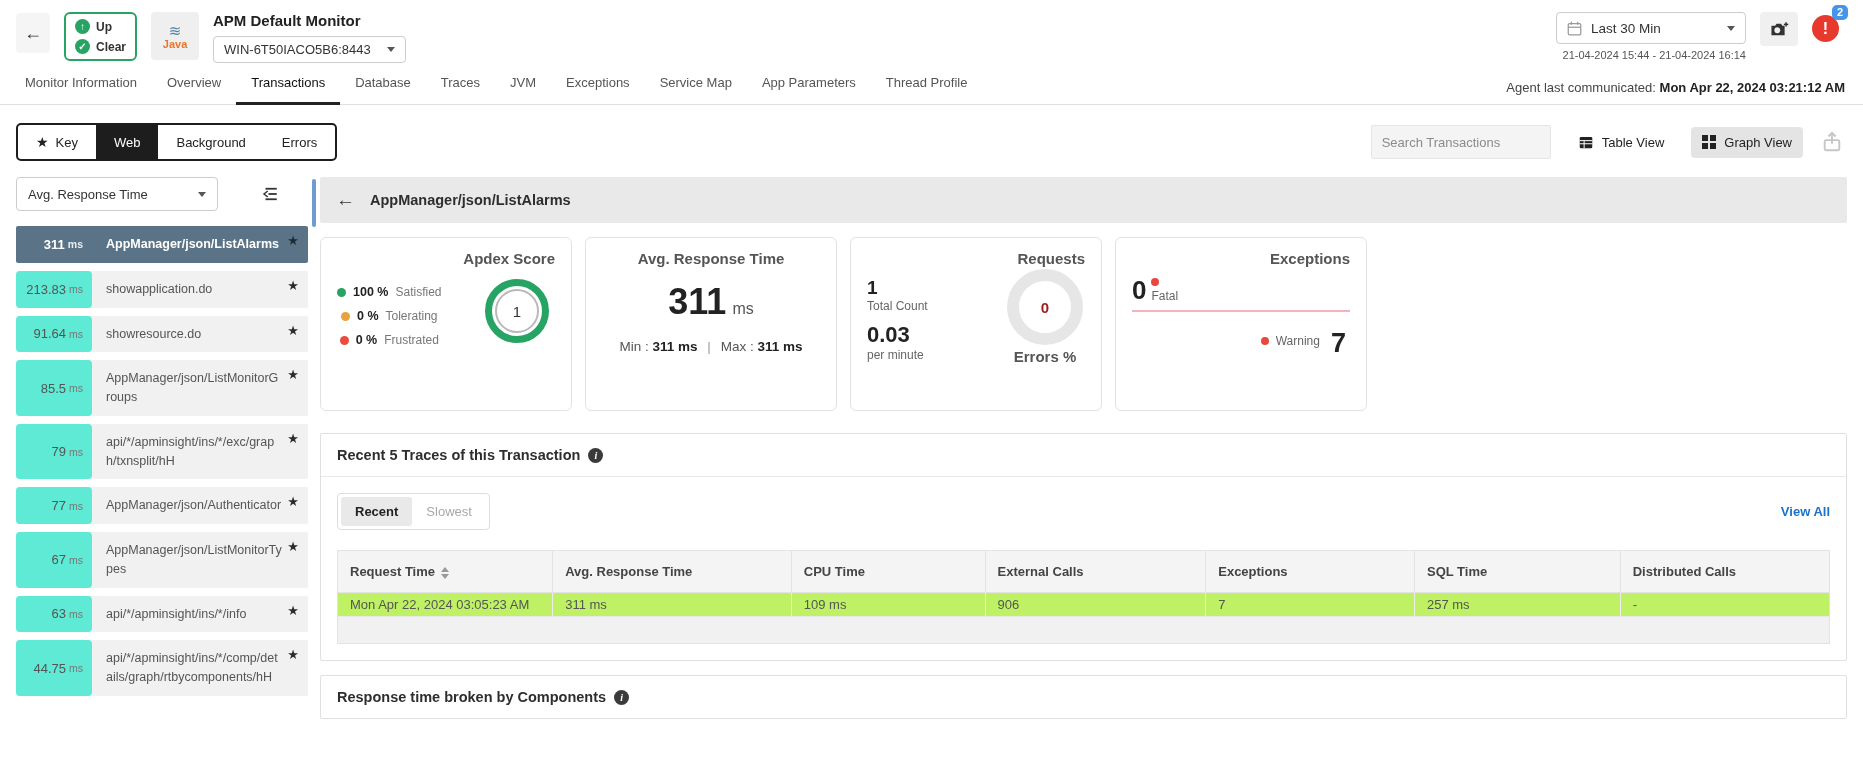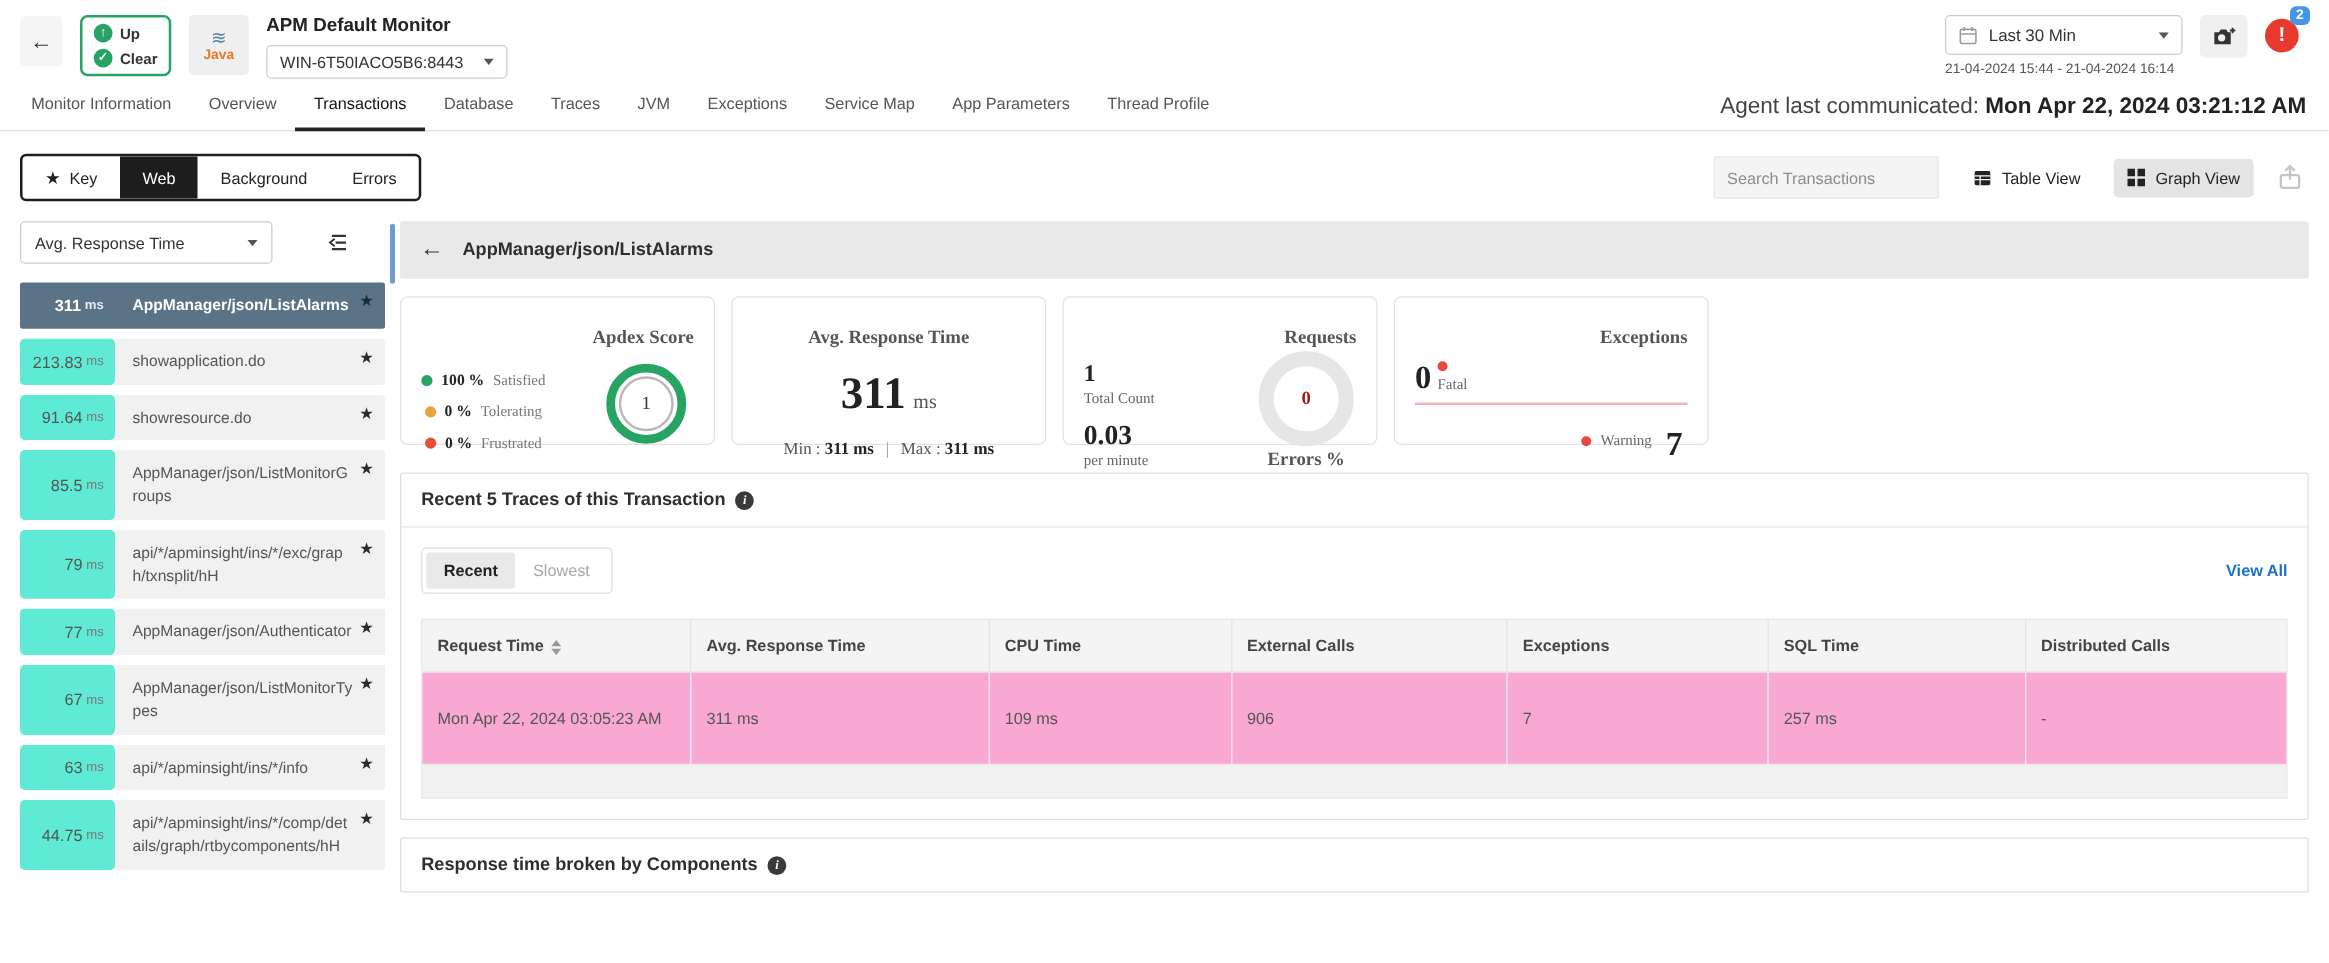--- a/index.html
+++ b/index.html
@@ -22,36 +22,36 @@
   .java-word { color:#e8762d; font-weight:bold; font-size:11px; margin-top:1px; }
   .title-block h1 { font-size:15px; font-weight:bold; color:#222; margin-bottom:7px; }
   .host-dd { border:1px solid #ccc; border-radius:4px; padding:5px 10px; font-size:13px;
     display:inline-flex; align-items:center; gap:16px; cursor:pointer; background:#fff; }
   .caret { width:0; height:0; border-left:4px solid transparent; border-right:4px solid transparent;
     border-top:5px solid #555; display:inline-block; }
   .th-right { display:flex; gap:14px; align-items:flex-start; }
   .time-dd { border:1px solid #ccc; border-radius:4px; height:32px; width:190px; display:flex;
     align-items:center; gap:9px; padding:0 10px; font-size:13.5px; cursor:pointer; background:#fff; }
   .time-dd .caret { margin-left:auto; }
-  .time-range { font-size:11px; color:#555; text-align:left; margin-top:5px; }
+  .time-range { font-size:11px; color:#555; text-align:right; margin-top:5px; }
   .camera-btn { width:38px; height:34px; background:#f0f0f0; border-radius:4px; display:flex;
     align-items:center; justify-content:center; cursor:pointer; }
   .alert-wrap { position:relative; margin-top:3px; margin-right:6px; }
   .alert-circle { width:27px; height:27px; border-radius:50%; background:#e8392e; color:#fff;
     display:flex; align-items:center; justify-content:center; font-weight:bold; font-size:16px; cursor:pointer; }
   .alert-badge { position:absolute; top:-10px; right:-9px; background:#4596e8; color:#fff;
     font-size:11px; font-weight:bold; padding:1px 5px 2px; border-radius:5px; }
 
   
   .tabs-row { display:flex; justify-content:space-between; align-items:flex-end;
     border-bottom:1px solid #e0e0e0; padding:8px 18px 0 10px; }
   .tab-bar { display:flex; }
   .tab { padding:4px 15px 12px; font-size:13px; color:#555; cursor:pointer; white-space:nowrap; }
   .tab.active { color:#111; border-bottom:3px solid #222; margin-bottom:-1px; }
-  .agent-info { font-size:18px; color:#444; padding-bottom:9px; }
+  .agent-info { font-size:13px; color:#444; padding-bottom:9px; }
   .agent-info b { color:#222; }
 
   
   .toolbar { display:flex; justify-content:space-between; align-items:center; padding:18px 20px 16px 16px; }
   .segmented { display:flex; border:2px solid #1d1d1d; border-radius:5px; overflow:hidden; background:#fff; }
   .segment { padding:9px 18px; font-size:13px; color:#222; display:flex; align-items:center; gap:7px; cursor:pointer; }
   .segment.active { background:#1d1d1d; color:#fff; }
   .seg-star { font-size:14px; color:#222; }
   .toolbar-right { display:flex; align-items:center; gap:16px; }
   .search-box { display:flex; align-items:center; background:#f4f4f4; border:1px solid #e6e6e6;
@@ -95,22 +95,22 @@
     padding:0 8px 0 16px; border-radius:2px; }
   .mh-back { font-size:19px; color:#333; margin-right:15px; cursor:pointer; }
   .mh-title { font-weight:bold; font-size:14.5px; color:#2e2e2e; }
   .mh-buttons { margin-left:auto; background:#fff; border-radius:4px; padding:4px; display:flex; gap:3px; }
   .data-btn { display:flex; align-items:center; gap:7px; font-size:13px; padding:6px 11px;
     border-radius:3px; color:#9a9a9a; cursor:pointer; white-space:nowrap; }
   .data-btn.active { background:#e2e2e2; color:#222; font-weight:bold; }
 
   
   .cards { display:flex; gap:13px; margin-top:14px; }
-  .card { width:252px; height:119px; border:1px solid #e2e2e2; border-radius:6px;
-    padding:24px 16px; background:#fff; flex:none;font-family:Liberation Serif, serif; }
+  .card { width:252px; height:174px; border:1px solid #e2e2e2; border-radius:6px;
+    padding:12px 16px; background:#fff; flex:none; }
   .card-title { font-size:15px; font-weight:bold; color:#555; }
   .tr { text-align:right; } .tc { text-align:center; }
   .apdex-body { display:flex; justify-content:space-between; align-items:flex-start; margin-top:12px; }
   .legend { display:flex; flex-direction:column; gap:10px; margin-top:6px;align-items:center; }
   .legend-row { display:flex; align-items:center; gap:7px; font-size:12px; color:#777; }
   .legend-dot { width:9px; height:9px; border-radius:50%; flex:none; }
   .legend-pct { font-weight:bold; color:#222; font-size:12.5px; }
   .gauge-apdex { width:64px; height:64px; border-radius:50%; border:7px solid #27a463;
     display:flex; align-items:center; justify-content:center; margin-right:6px; }
   .gauge-apdex-inner { width:44px; height:44px; border-radius:50%; border:2px solid #b9b9b9;
@@ -148,22 +148,22 @@
   .panel-body { padding:16px; }
   .toggle-row { display:flex; justify-content:space-between; align-items:center; }
   .toggle-group { border:1px solid #ddd; border-radius:4px; padding:3px; display:inline-flex; }
   .toggle-btn { padding:7px 14px; font-size:13px; color:#a8a8a8; border-radius:3px; cursor:pointer; }
   .toggle-btn.active { background:#e9e9e9; color:#222; font-weight:bold; }
   .view-all { color:#1a73c8; font-size:13px; font-weight:bold; cursor:pointer; }
   .table-wrap { border:1px solid #e3e3e3; margin-top:20px; }
   table { width:100%; border-collapse:collapse; }
   th { background:#f4f4f4; text-align:left; font-size:13px; color:#444; padding:13px 12px;
     border-right:1px solid #e3e3e3; border-bottom:1px solid #e3e3e3; font-weight:bold; }
-  td { padding:29px 12px; font-size:13px; color:#555; border-right:1px solid #ececec;
-    border-bottom:1px solid #e8e8e8; background:#f9a8d4; }
+  td { padding:4px 12px; font-size:13px; color:#555; border-right:1px solid #ececec;
+    border-bottom:1px solid #e8e8e8; background:#bef264; }
   th:last-child, td:last-child { border-right:none; }
   .sort-icon { display:inline-flex; flex-direction:column; margin-left:6px; vertical-align:middle; line-height:0; }
   .sort-icon i { border-left:4px solid transparent; border-right:4px solid transparent; display:block; }
   .sort-up { border-bottom:5px solid #999; margin-bottom:2px; }
   .sort-down { border-top:5px solid #999; }
   .table-footer { height:26px; background:#f1f1f1; }
   .components-panel { margin-top:14px; }
   .components-panel .panel-header { border-bottom:none; }
 </style>
 </head>

